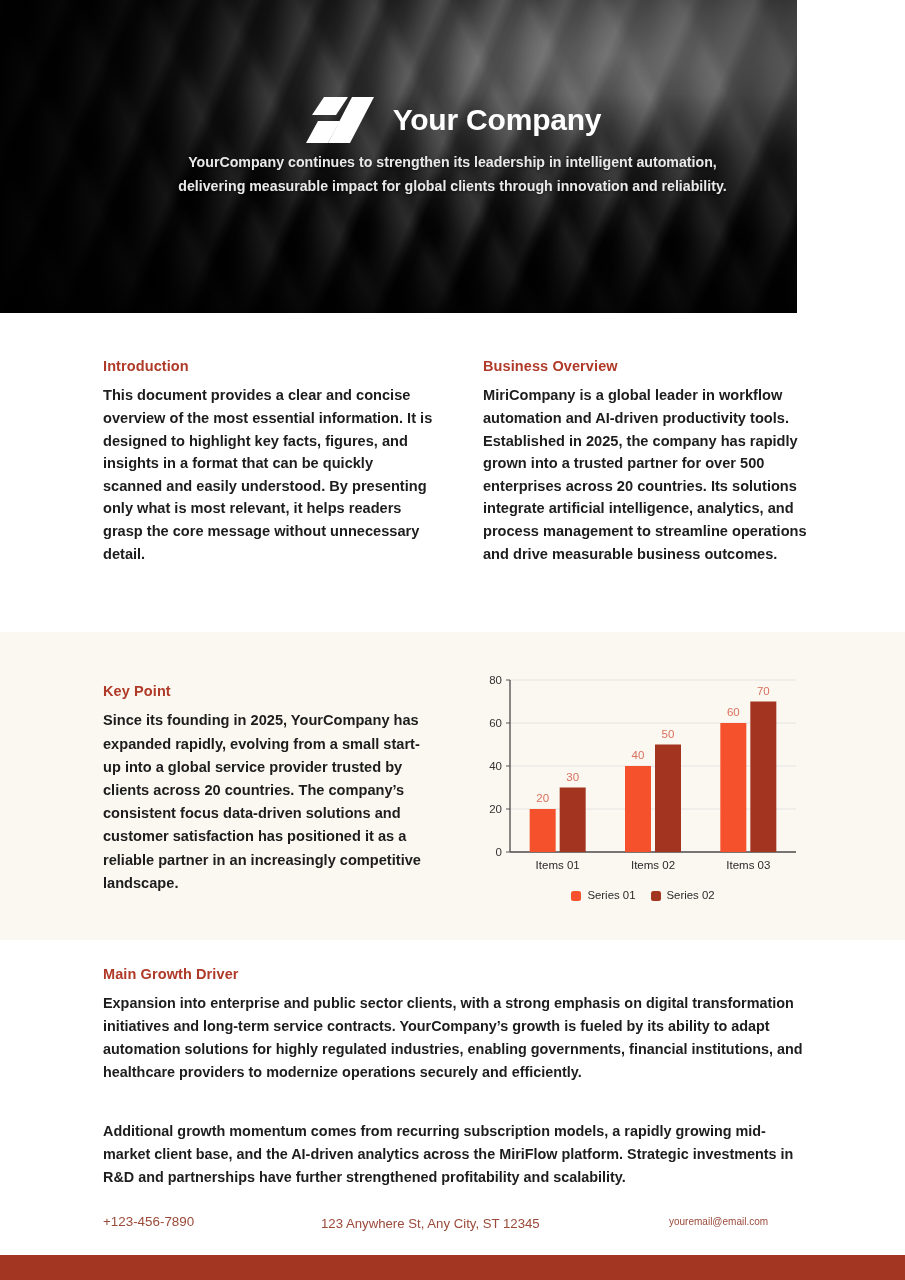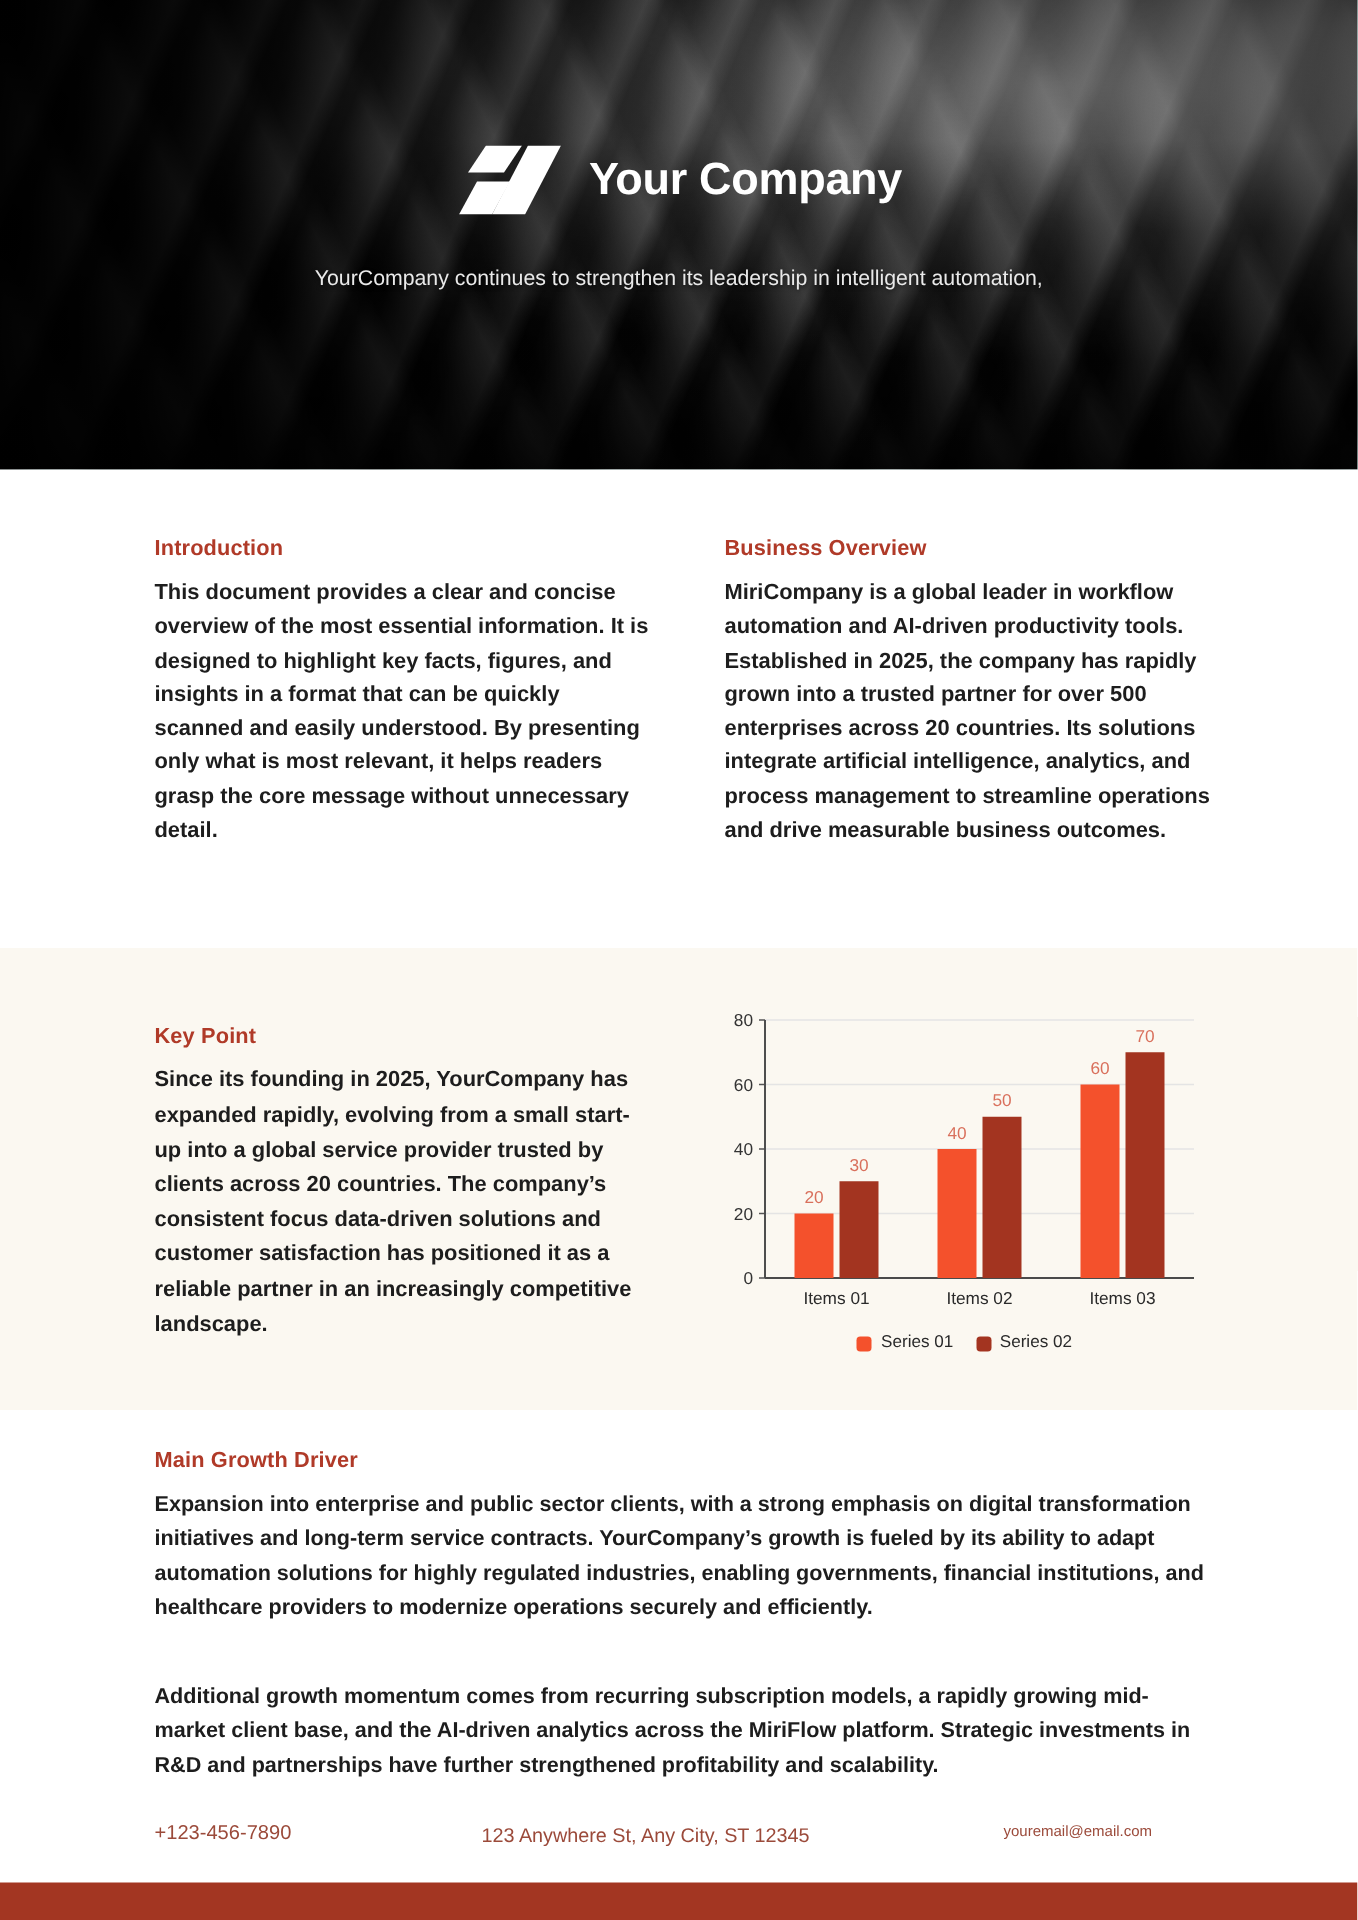--- a/index.html
+++ b/index.html
@@ -8,21 +8,21 @@
     background:#ffffff;
     font-family:"Liberation Sans", sans-serif;
     -webkit-font-smoothing:antialiased;
     overflow:hidden;
     position:relative;
   }
   .page{position:relative;width:905px;height:1280px;overflow:hidden;background:#fff;}
 
   
   .header{
-    position:absolute;left:0;top:0;width:905px;height:313px;
+    position:absolute;left:0;top:0;width:797px;height:313px;
     background:#0f766e;
     overflow:hidden;
   }
   .hdr-texture{position:absolute;inset:0;overflow:hidden;}
   .hdr-texture .facets{
     position:absolute;left:-10%;top:-10%;width:130%;height:130%;
     background-color:#141414;
     background-image:
       repeating-linear-gradient(115deg,
         rgba(255,255,255,0.00) 0px,
@@ -59,23 +59,23 @@
     display:flex;align-items:center;justify-content:center;gap:17px;
   }
   .logo-mark{
     width:72px;height:46px;display:block;flex:none;
   }
   .brand-name{
     color:#ffffff;font-size:30px;font-weight:bold;letter-spacing:-0.2px;
     line-height:1;white-space:nowrap;
   }
   .hdr-sub{
-    position:absolute;left:0;top:174px;width:905px;
+    position:absolute;left:0;top:150px;width:905px;
     text-align:center;color:#e9e9e9;
-    font-size:14.2px;line-height:24px;font-weight:400;
+    font-size:14.2px;line-height:24px;font-weight:700;
     text-shadow:0 1px 3px rgba(0,0,0,0.55);
   }
   .hdr-sub div{white-space:nowrap;}
 
   
   .band-top{position:absolute;left:0;top:313px;width:905px;height:319px;background:#ffffff;}
   .band-key{position:absolute;left:0;top:632px;width:905px;height:308px;background:#fbf8f1;}
   .band-bottom{position:absolute;left:0;top:940px;width:905px;height:315px;background:#ffffff;}
   .bottom-bar{position:absolute;left:0;top:1255px;width:905px;height:25px;background:#a33622;}
 
@@ -133,20 +133,21 @@
         <svg class="logo-mark" viewBox="0 0 72 46" aria-hidden="true">
           <path d="M20 0 L44 0 L32 18 L8 18 Z" fill="#ffffff"></path>
           <path d="M48 0 L70 0 L46 46 L24 46 Z" fill="#ffffff"></path>
           <path d="M14 24 L36 24 L24 46 L2 46 Z" fill="#ffffff"></path>
         </svg>
         <div class="brand-name">Your Company</div>
       </div>
 
       <div class="hdr-sub">
         <div>YourCompany continues to strengthen its leadership in intelligent automation,</div>
+        <div>delivering measurable impact for global clients through innovation and reliability.</div>
       </div>
     </div>
   </div>
 
   <div class="band-top"></div>
   <div class="band-key"></div>
   <div class="band-bottom"></div>
 
   <div class="col-left">
     <h2 class="sec-title">Introduction</h2>

